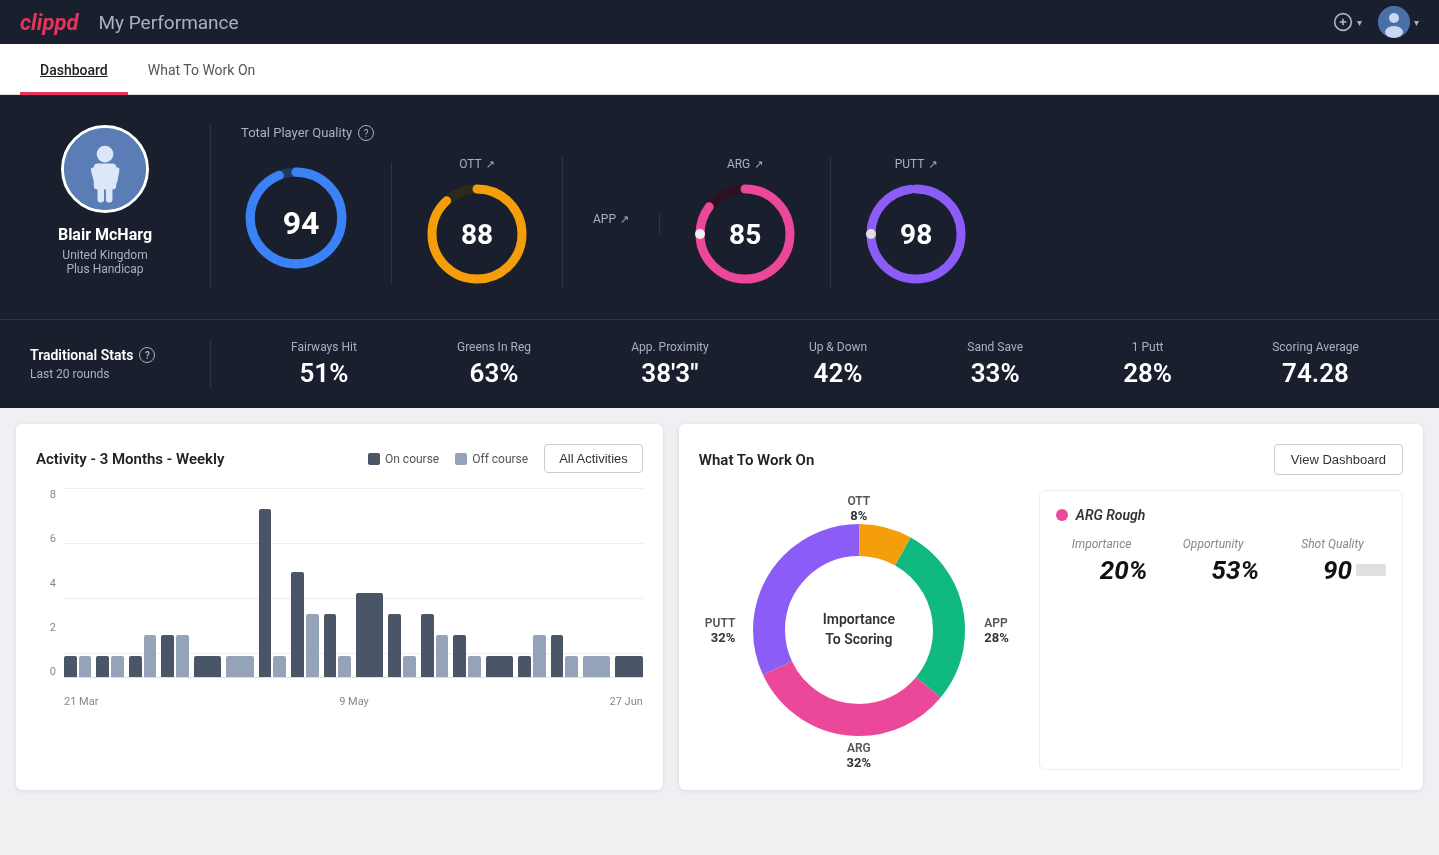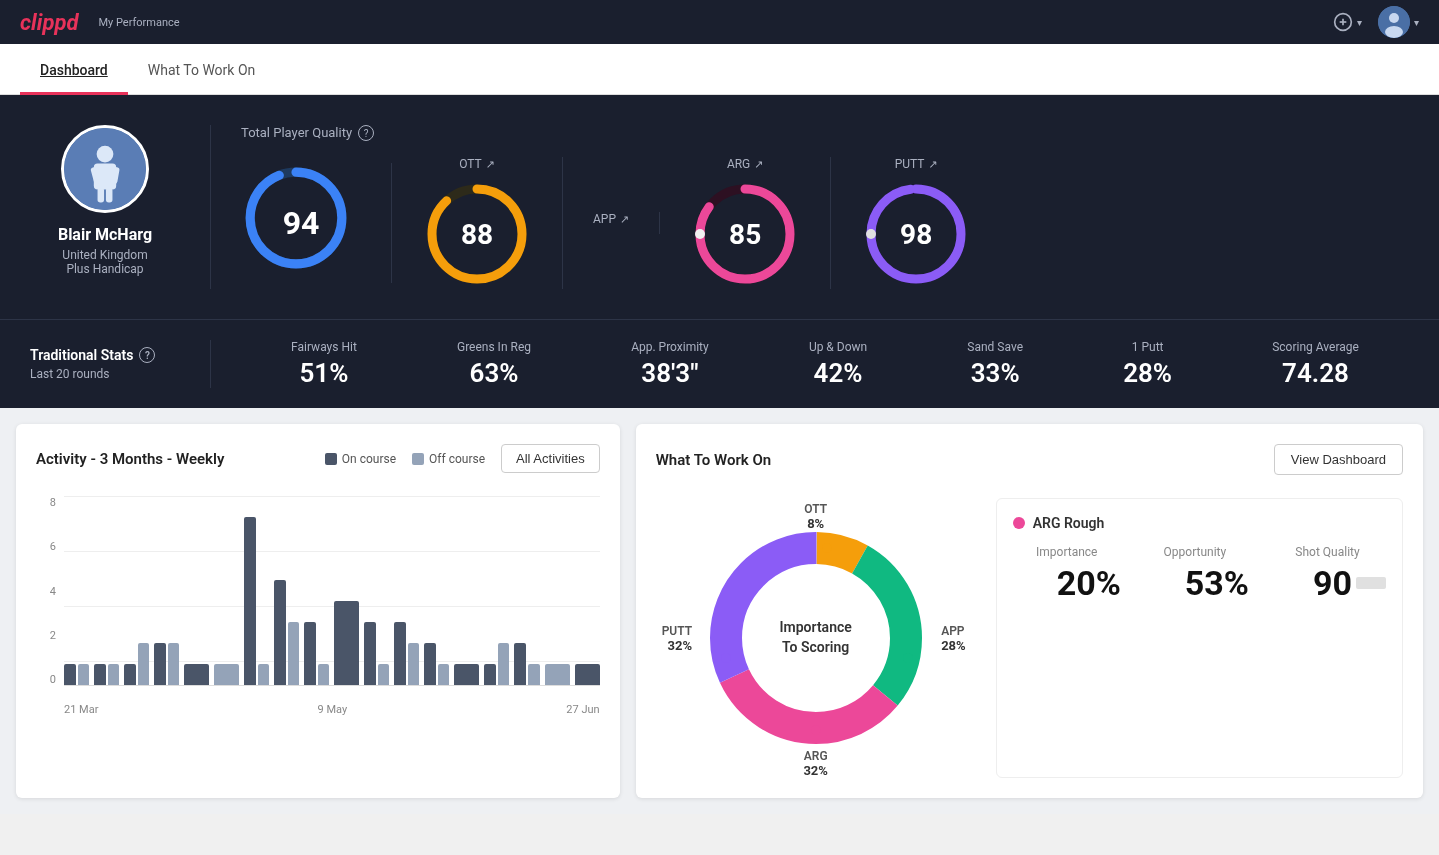--- a/index.html
+++ b/index.html
@@ -20,21 +20,21 @@
       gap: 8px;
     }
     .logo-text {
       font-size: 22px;
       font-weight: 700;
       color: #e8325a;
       font-style: italic;
     }
     .header-title {
       color: #aab0c0;
-      font-size: 11px;
+      font-size: 19px;
       margin-left: 20px;
     }
     .header-left {
       display: flex;
       align-items: center;
     }
     .header-right {
       display: flex;
       align-items: center;
       gap: 16px;
@@ -259,21 +259,21 @@
       padding: 20px;
       flex: 1;
       box-shadow: 0 1px 4px rgba(0,0,0,0.1);
     }
 
     
     .panel-header {
       display: flex;
       align-items: center;
       justify-content: space-between;
-      margin-bottom: 23px;
+      margin-bottom: 15px;
     }
     .panel-title {
       font-size: 15px;
       font-weight: 600;
       color: #222;
     }
     .legend {
       display: flex;
       align-items: center;
       gap: 16px;
@@ -370,20 +370,21 @@
       display: flex;
       flex-direction: column;
       align-items: center;
       position: relative;
     }
     .info-card {
       flex: 1;
       border: 1px solid #eee;
       border-radius: 6px;
       padding: 16px;
+      font-style: italic;
     }
     .info-card-title {
       display: flex;
       align-items: center;
       gap: 8px;
       font-size: 14px;
       font-weight: 600;
       color: #333;
       margin-bottom: 14px;
     }
@@ -399,21 +400,21 @@
     }
     .metric-col {
       text-align: center;
     }
     .metric-label {
       font-size: 12px;
       color: #888;
       margin-bottom: 4px;
     }
     .metric-value {
-      font-size: 34px;
+      font-size: 26px;
       font-weight: 700;
       color: #111;
       margin-left: 44px;
     }
     .metric-bar {
       display: inline-block;
       width: 30px;
       height: 12px;
       background: #e0e0e0;
       border-radius: 2px;

